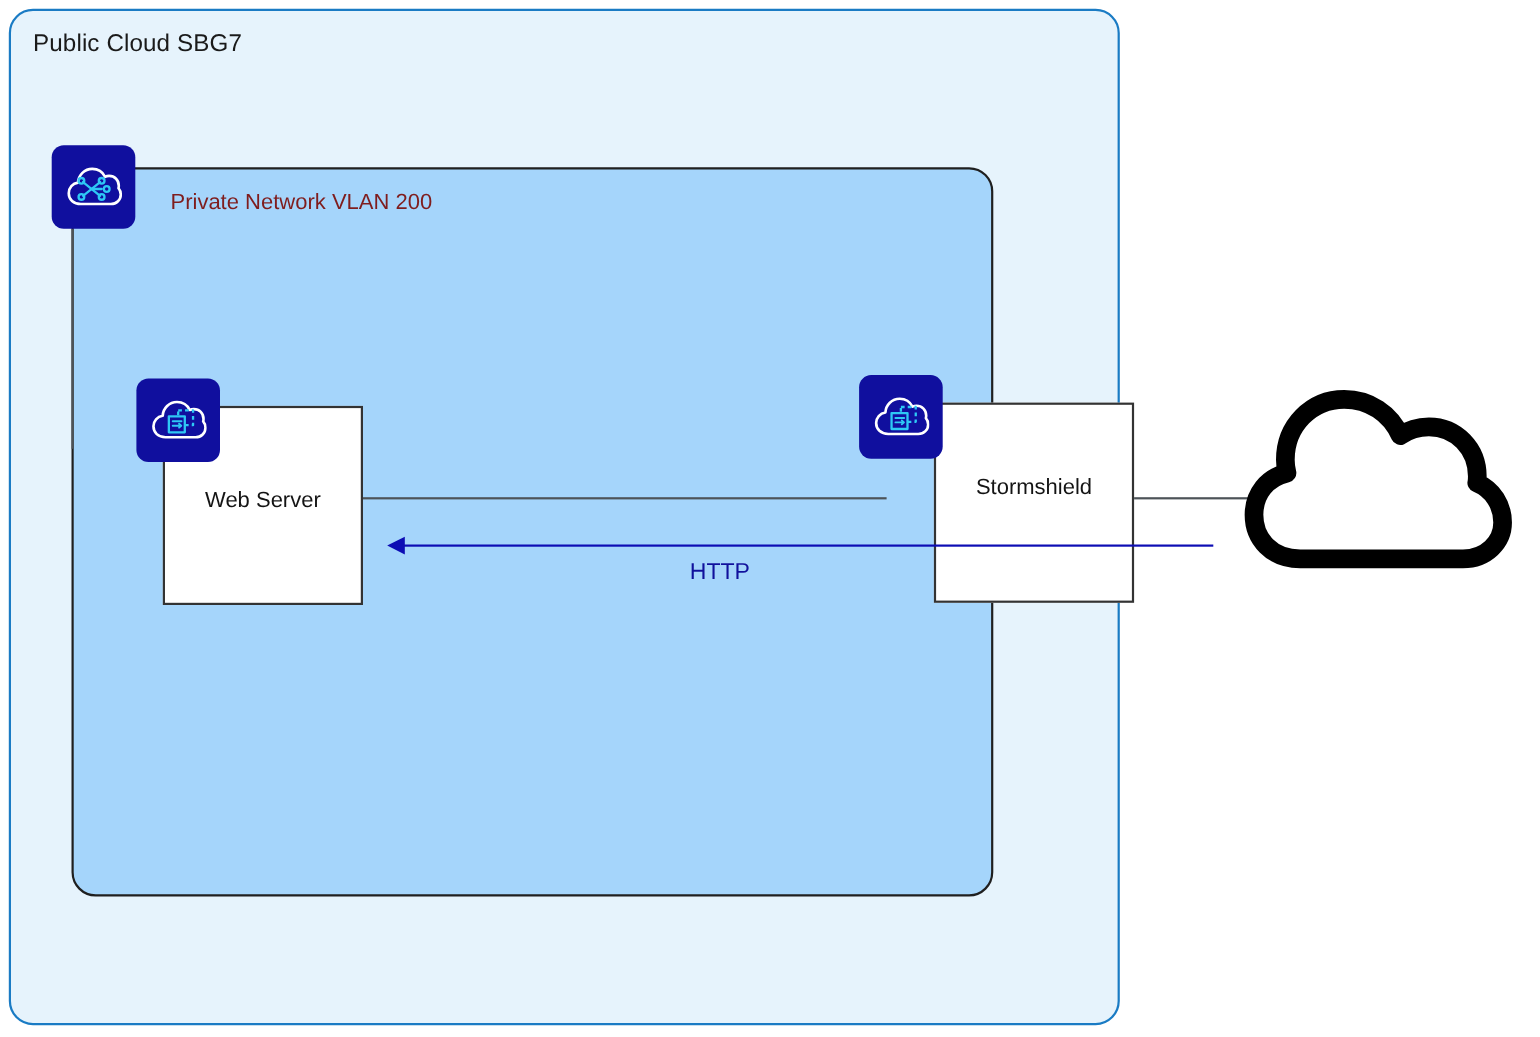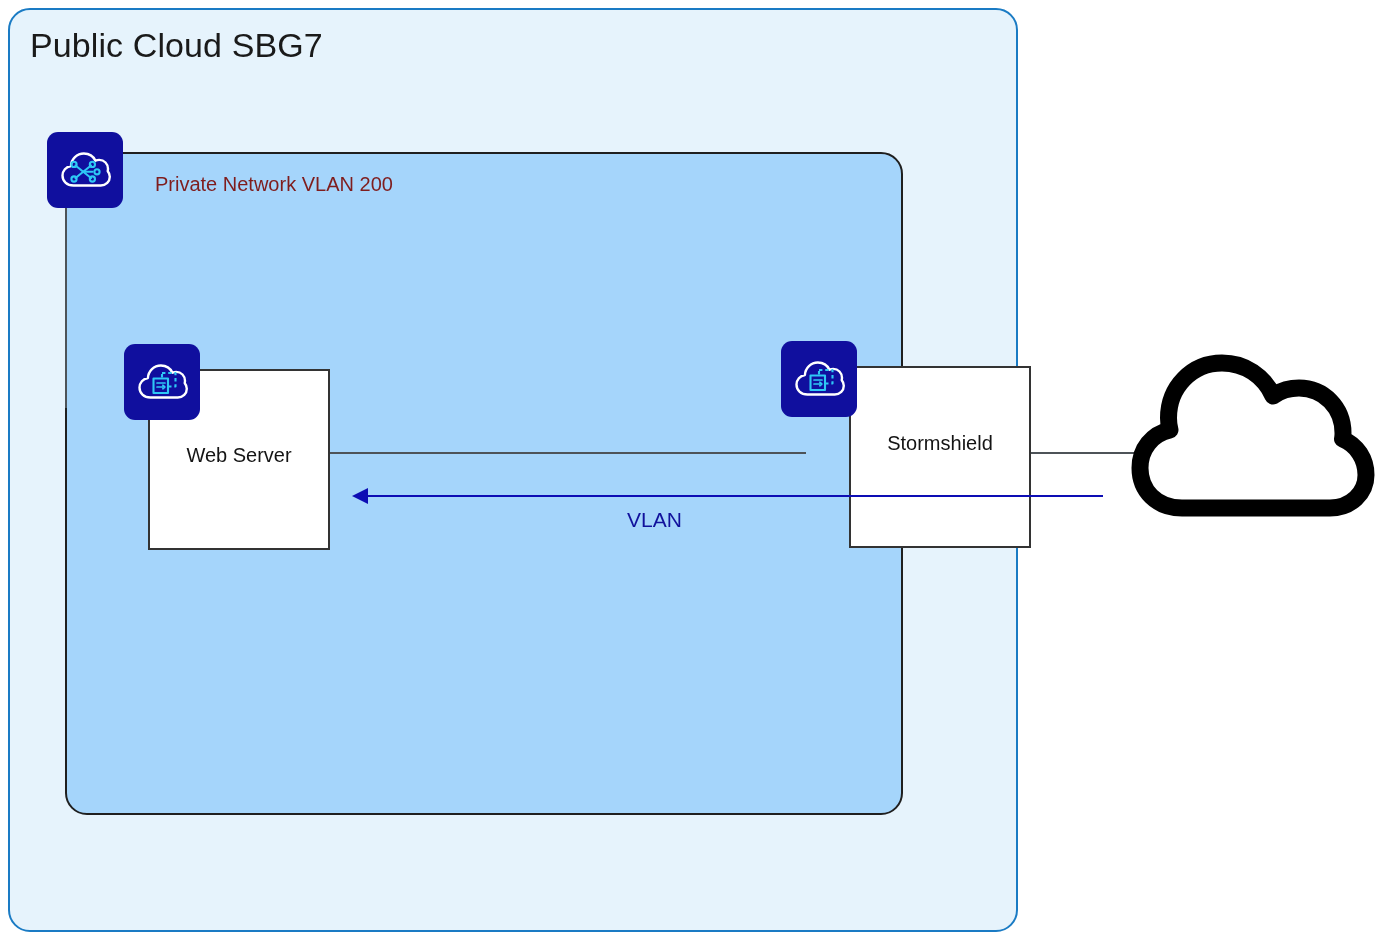--- a/index.html
+++ b/index.html
@@ -28,21 +28,21 @@
     height: 924px;
     box-sizing: border-box;
     background: #e6f3fc;
     border: 2px solid #1a7bc4;
     border-radius: 22px;
   }
   .public-cloud-title {
     position: absolute;
     left: 30px;
     top: 26px;
-    font-size: 34px;
+    font-size: 22px;
     color: #1a1a1a;
     letter-spacing: 0.1px;
     white-space: nowrap;
   }
 
   
   .private-net-box {
     position: absolute;
     left: 65px;
     top: 152px;
@@ -188,21 +188,21 @@
   <div class="node-box" id="web-server-box">
     <span class="node-label">Web Server</span>
   </div>
 
   <div class="node-box" id="stormshield-box">
     <span class="node-label">Stormshield</span>
   </div>
 
   <div id="http-flow-line"></div>
   <div id="http-flow-arrowhead"></div>
-  <div id="http-flow-label">VLAN</div>
+  <div id="http-flow-label">HTTP</div>
 
   <div class="ovh-icon" id="icon-private-network">
     <svg width="52" height="44" viewBox="0 0 52 44" aria-hidden="true">
       <path d="M14.5 37.5 C7.8 37.5 3.5 33.2 3.5 27.6 C3.5 22.6 7.0 18.7 11.9 18.0
                C12.3 11.0 17.9 5.5 24.9 5.5 C30.0 5.5 34.4 8.4 36.5 12.7
                C37.6 12.2 38.9 11.9 40.2 11.9 C45.3 11.9 49.0 15.8 49.0 20.8
                C49.0 21.6 48.9 22.4 48.7 23.1 C50.0 24.6 50.8 26.6 50.8 28.8
                C50.8 33.6 47.0 37.5 41.8 37.5 Z" fill="none" stroke="#ffffff" stroke-width="2.4" stroke-linejoin="round"></path>
       <g stroke="#2ec8f5" stroke-width="2.1" fill="none" stroke-linecap="round">
         <line x1="16.5" y1="17.5" x2="32.0" y2="30.0"></line>

